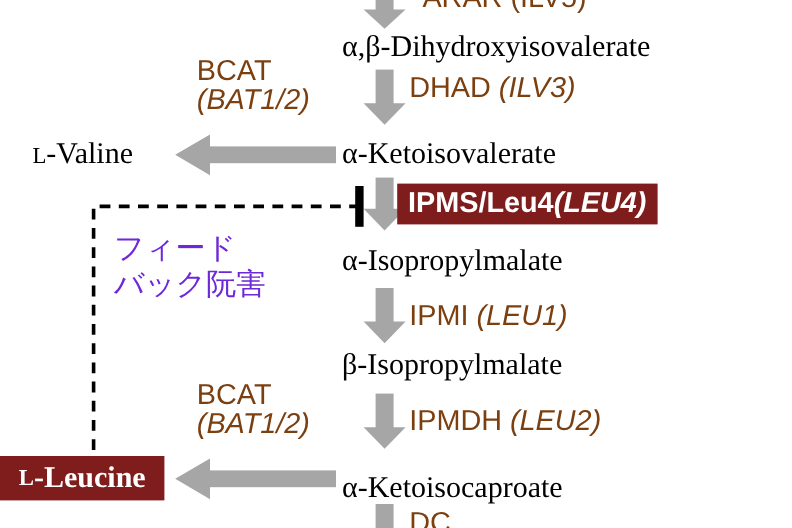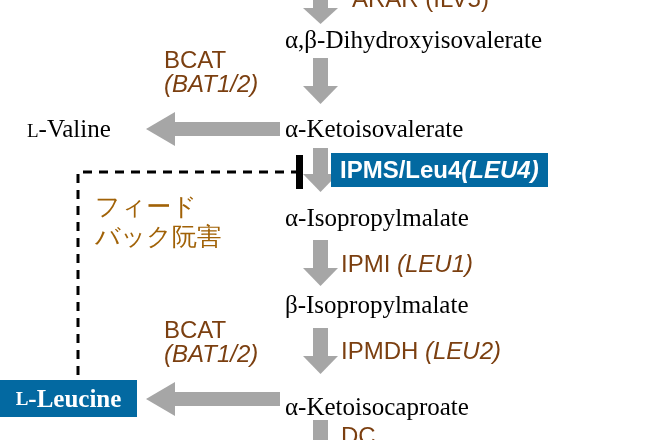--- a/index.html
+++ b/index.html
@@ -34,42 +34,42 @@
     color: #7B3F10;
     white-space: nowrap;
     line-height: 1.02;
   }
   .enz i { font-style: italic; }
   .enz-2line {
     text-align: left;
   }
   .boxed {
     position: absolute;
-    background: #0369a1;
+    background: #7f1d1d;
     color: #ffffff;
     white-space: nowrap;
     line-height: 1;
     display: flex;
     align-items: center;
   }
   .boxed-sans {
     font-family: "Liberation Sans", sans-serif;
     font-size: 24px;
     font-weight: bold;
   }
   .boxed-serif {
     font-family: "Liberation Serif", serif;
     font-size: 25px;
     font-weight: bold;
   }
   .jp {
     position: absolute;
     font-family: "DejaVu Sans", sans-serif;
     font-size: 25px;
-    color: #a16207;
+    color: #6d28d9;
     line-height: 1.18;
     white-space: nowrap;
   }
   .arrow-svg { position: absolute; overflow: visible; }
   .dash-svg { position: absolute; overflow: visible; }
 </style>
 </head>
 <body>
 
 <div id="canvas">
@@ -120,20 +120,23 @@
     <path d="M 300 172 L 78 172 L 78 399 L 120 399" stroke="#000000" stroke-width="3" fill="none" stroke-dasharray="9 7"></path>
     <rect x="296" y="155" width="7" height="34" fill="#000000"></rect>
   </svg>
 
   <div class="enz" style="left:352px; top:-13px;">
     <span>ARAR (ILV5)</span>
   </div>
 
   <div class="metab" style="left:285px; top:27px;">α,β-Dihydroxyisovalerate</div>
 
+  <div class="enz" style="left:341px; top:62px;">
+    <span>DHAD </span><i>(ILV3)</i>
+  </div>
 
   <div class="enz enz-2line" style="left:164px; top:48px;">
     <div>BCAT</div>
     <div><i>(BAT1/2)</i></div>
   </div>
 
   <div class="metab" style="left:27px; top:116px;">
     <span class="smallcap">L</span><span>-Valine</span>
   </div>
 

